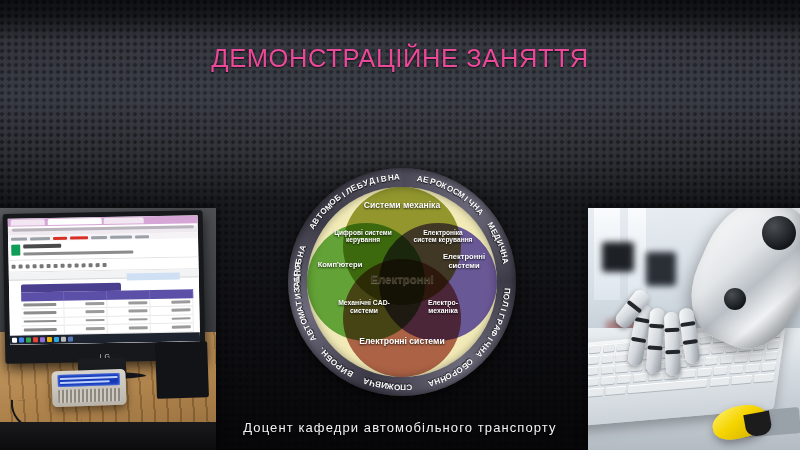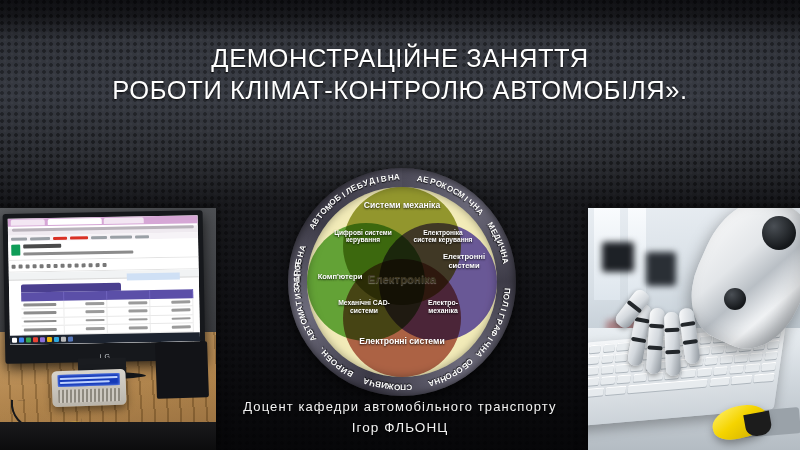--- a/index.html
+++ b/index.html
@@ -33,21 +33,21 @@
         rgba(8,8,11,.80) 300px,
         rgba(4,4,6,.92) 450px),
       radial-gradient(120% 85% at 50% 42%, rgba(255,255,255,.05) 0%, rgba(0,0,0,0) 48%, rgba(0,0,0,.55) 100%);
   }
 
   .layer{position:absolute;z-index:3;}
 
   
   #title-block{
     left:0;right:0;top:42px;text-align:center;
-    color:#ffffff;
+    color:#ec4899;
     font-size:25.5px;letter-spacing:.6px;line-height:32px;
     font-weight:400;
     text-shadow:0 1px 2px rgba(0,0,0,.75);
   }
   #title-block .tl{display:block;white-space:nowrap;}
 
   
   #footer-block{
     left:0;right:0;bottom:12px;text-align:center;color:#f2f2f2;
   }
@@ -404,21 +404,20 @@
         <i style="top:14px"></i>
         <i style="top:32px"></i>
       </div>
     <div class="finger" style="left:36px;top:80px;height:42px;width:17px;transform:rotate(38deg);">
         <i style="top:16px"></i>
       </div>
   </div>
 
   <div class="layer" id="title-block">
     <span class="tl">ДЕМОНСТРАЦІЙНЕ ЗАНЯТТЯ</span>
-    <span class="tl">РОБОТИ КЛІМАТ-КОНТРОЛЮ АВТОМОБІЛЯ».</span>
   </div>
 
   <div class="layer" id="wheel">
     <div class="ring"></div>
     <div id="ring-labels">
         <div style="position: absolute; left: 0px; top: 0px; width: 228px; height: 228px;">
           <span class="ring-label" style="left: 9.06396px; top: 117.664px; transform: translate(-50%, -50%) rotate(-92deg); position: absolute; transform-origin: 50% 50%;">О</span>
           <span class="ring-label" style="left: 9.03362px; top: 111.343px; transform: translate(-50%, -50%) rotate(-88.55deg); position: absolute; transform-origin: 50% 50%;">Б</span>
           <span class="ring-label" style="left: 9.38374px; top: 105.031px; transform: translate(-50%, -50%) rotate(-85.1deg); position: absolute; transform-origin: 50% 50%;">Р</span>
           <span class="ring-label" style="left: 10.1131px; top: 98.7519px; transform: translate(-50%, -50%) rotate(-81.65deg); position: absolute; transform-origin: 50% 50%;">О</span>
@@ -529,31 +528,30 @@
       </div>
     <div class="ring-inner"></div>
 
     <div class="venn">
       <div class="circ c-top"></div>
       <div class="circ c-left"></div>
       <div class="circ c-right"></div>
       <div class="circ c-bot"></div>
 
       <div class="vlabel" style="left:46px;top:14px;width:98px;font-size:8.6px;">Системи механіка</div>
-      <div class="vlabel" style="left:2px;top:86px;width:62px;font-size:7.6px;">Комп'ютери</div>
+      <div class="vlabel" style="left:2px;top:74px;width:62px;font-size:7.6px;">Комп'ютери</div>
       <div class="vlabel" style="left:126px;top:66px;width:62px;font-size:7.6px;">Електронні системи</div>
       <div class="vlabel" style="left:46px;top:150px;width:98px;font-size:8.6px;">Електронні системи</div>
 
       <div class="vlabel" style="left:27px;top:42px;width:58px;font-size:6.6px;">Цифрові системи керування</div>
       <div class="vlabel" style="left:105px;top:42px;width:62px;font-size:6.6px;">Електроніка систем керування</div>
       <div class="vlabel" style="left:26px;top:112px;width:62px;font-size:6.8px;">Механічні CAD-системи</div>
       <div class="vlabel" style="left:108px;top:112px;width:56px;font-size:6.8px;">Електро- механіка</div>
 
-      <div class="vlabel" style="left:40px;top:86px;width:110px;font-size:11.4px;color:#3d3520;text-shadow:0 1px 1px rgba(255,255,255,.35);">Електроніка</div>
+      <div class="vlabel" style="left:40px;top:86px;width:110px;font-size:11.4px;color:#3d3520;text-shadow:0 1px 1px rgba(255,255,255,.35);">Електронні</div>
     </div>
   </div>
 
   <div class="layer" id="footer-block">
     <span class="fl">Доцент кафедри автомобільного транспорту</span>
-    <span class="fl small">Ігор ФЛЬОНЦ</span>
   </div>
 
 </div>
 
 </body></html>

